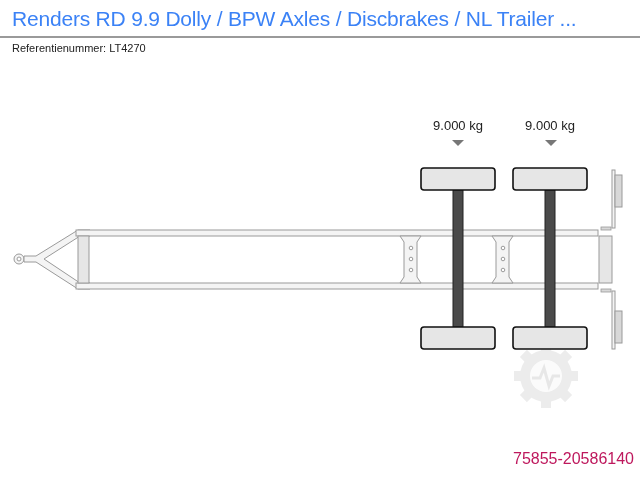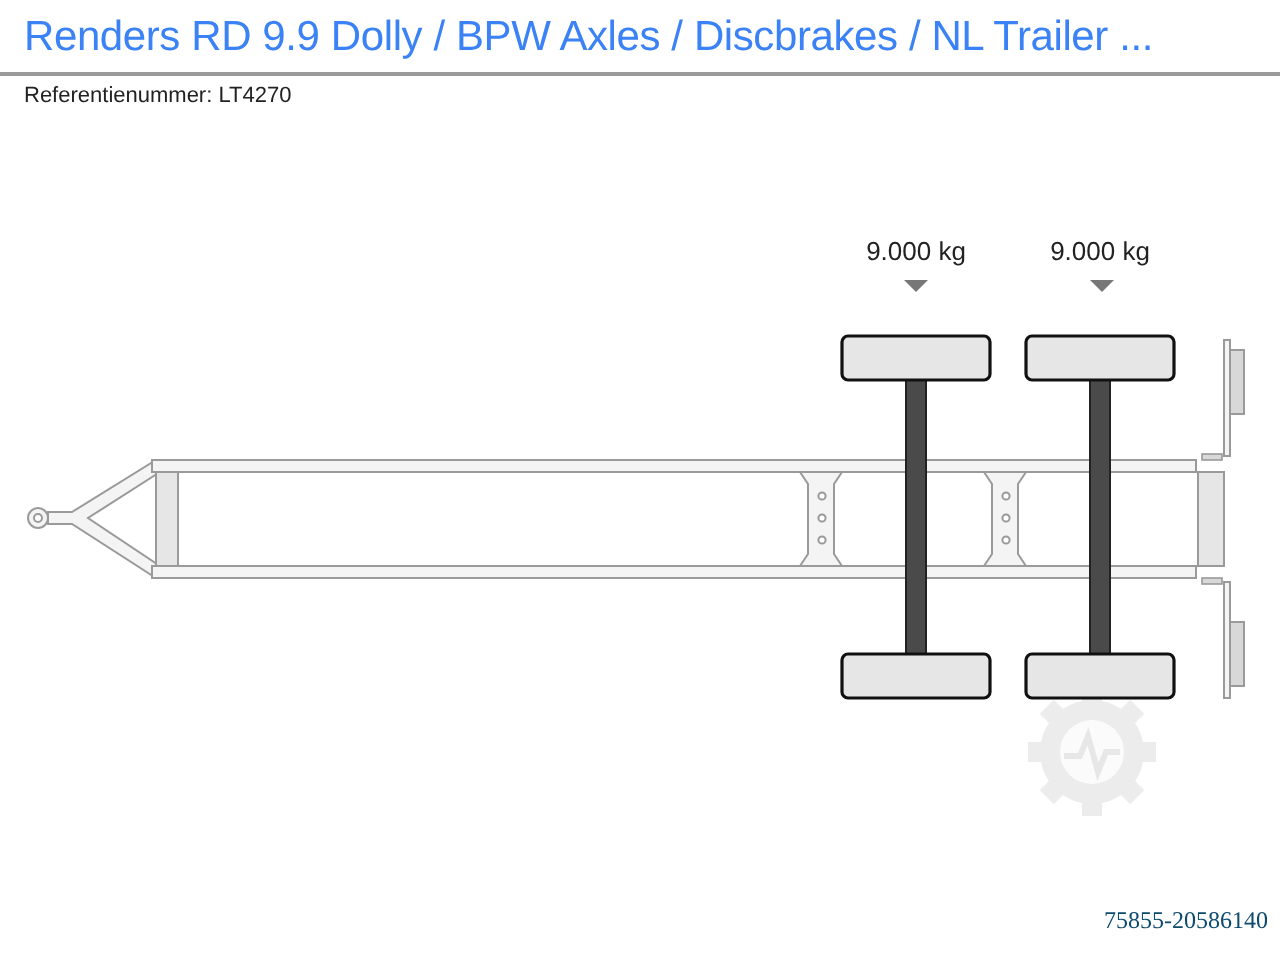--- a/index.html
+++ b/index.html
@@ -1,21 +1,21 @@
 <!DOCTYPE html>
 <html><head>
 <meta charset="utf-8">
 <style>
   html, body { margin:0; padding:0; background:#ffffff; }
   body { width:640px; height:480px; position:relative; overflow:hidden; font-family:"Liberation Sans", sans-serif; }
   .title { position:absolute; left:12px; top:7px; font-size:21px; color:#3b82f6; white-space:nowrap; letter-spacing:-0.2px; }
   .rule { position:absolute; left:0; top:36px; width:640px; height:2px; background:#9a9a9a; }
   .ref { position:absolute; left:12px; top:42px; font-size:11px; color:#222; }
   .load { position:absolute; top:118px; font-size:13px; color:#222; width:80px; text-align:center; }
-  .footer { position:absolute; right:6px; bottom:12px; font-size:12px; color:#0c4a6e;font-family:Liberation Serif, serif; }
+  .footer { position:absolute; right:6px; bottom:12px; font-size:16px; color:#be185d; }
   svg.diagram { position:absolute; left:0; top:0; }
 </style>
 </head>
 <body>
 
 <div class="title">Renders RD 9.9 Dolly / BPW Axles / Discbrakes / NL Trailer ...</div>
 <div class="rule"></div>
 <div class="ref">Referentienummer: LT4270</div>
 
 <div class="load" style="left:418px;">9.000 kg</div>

